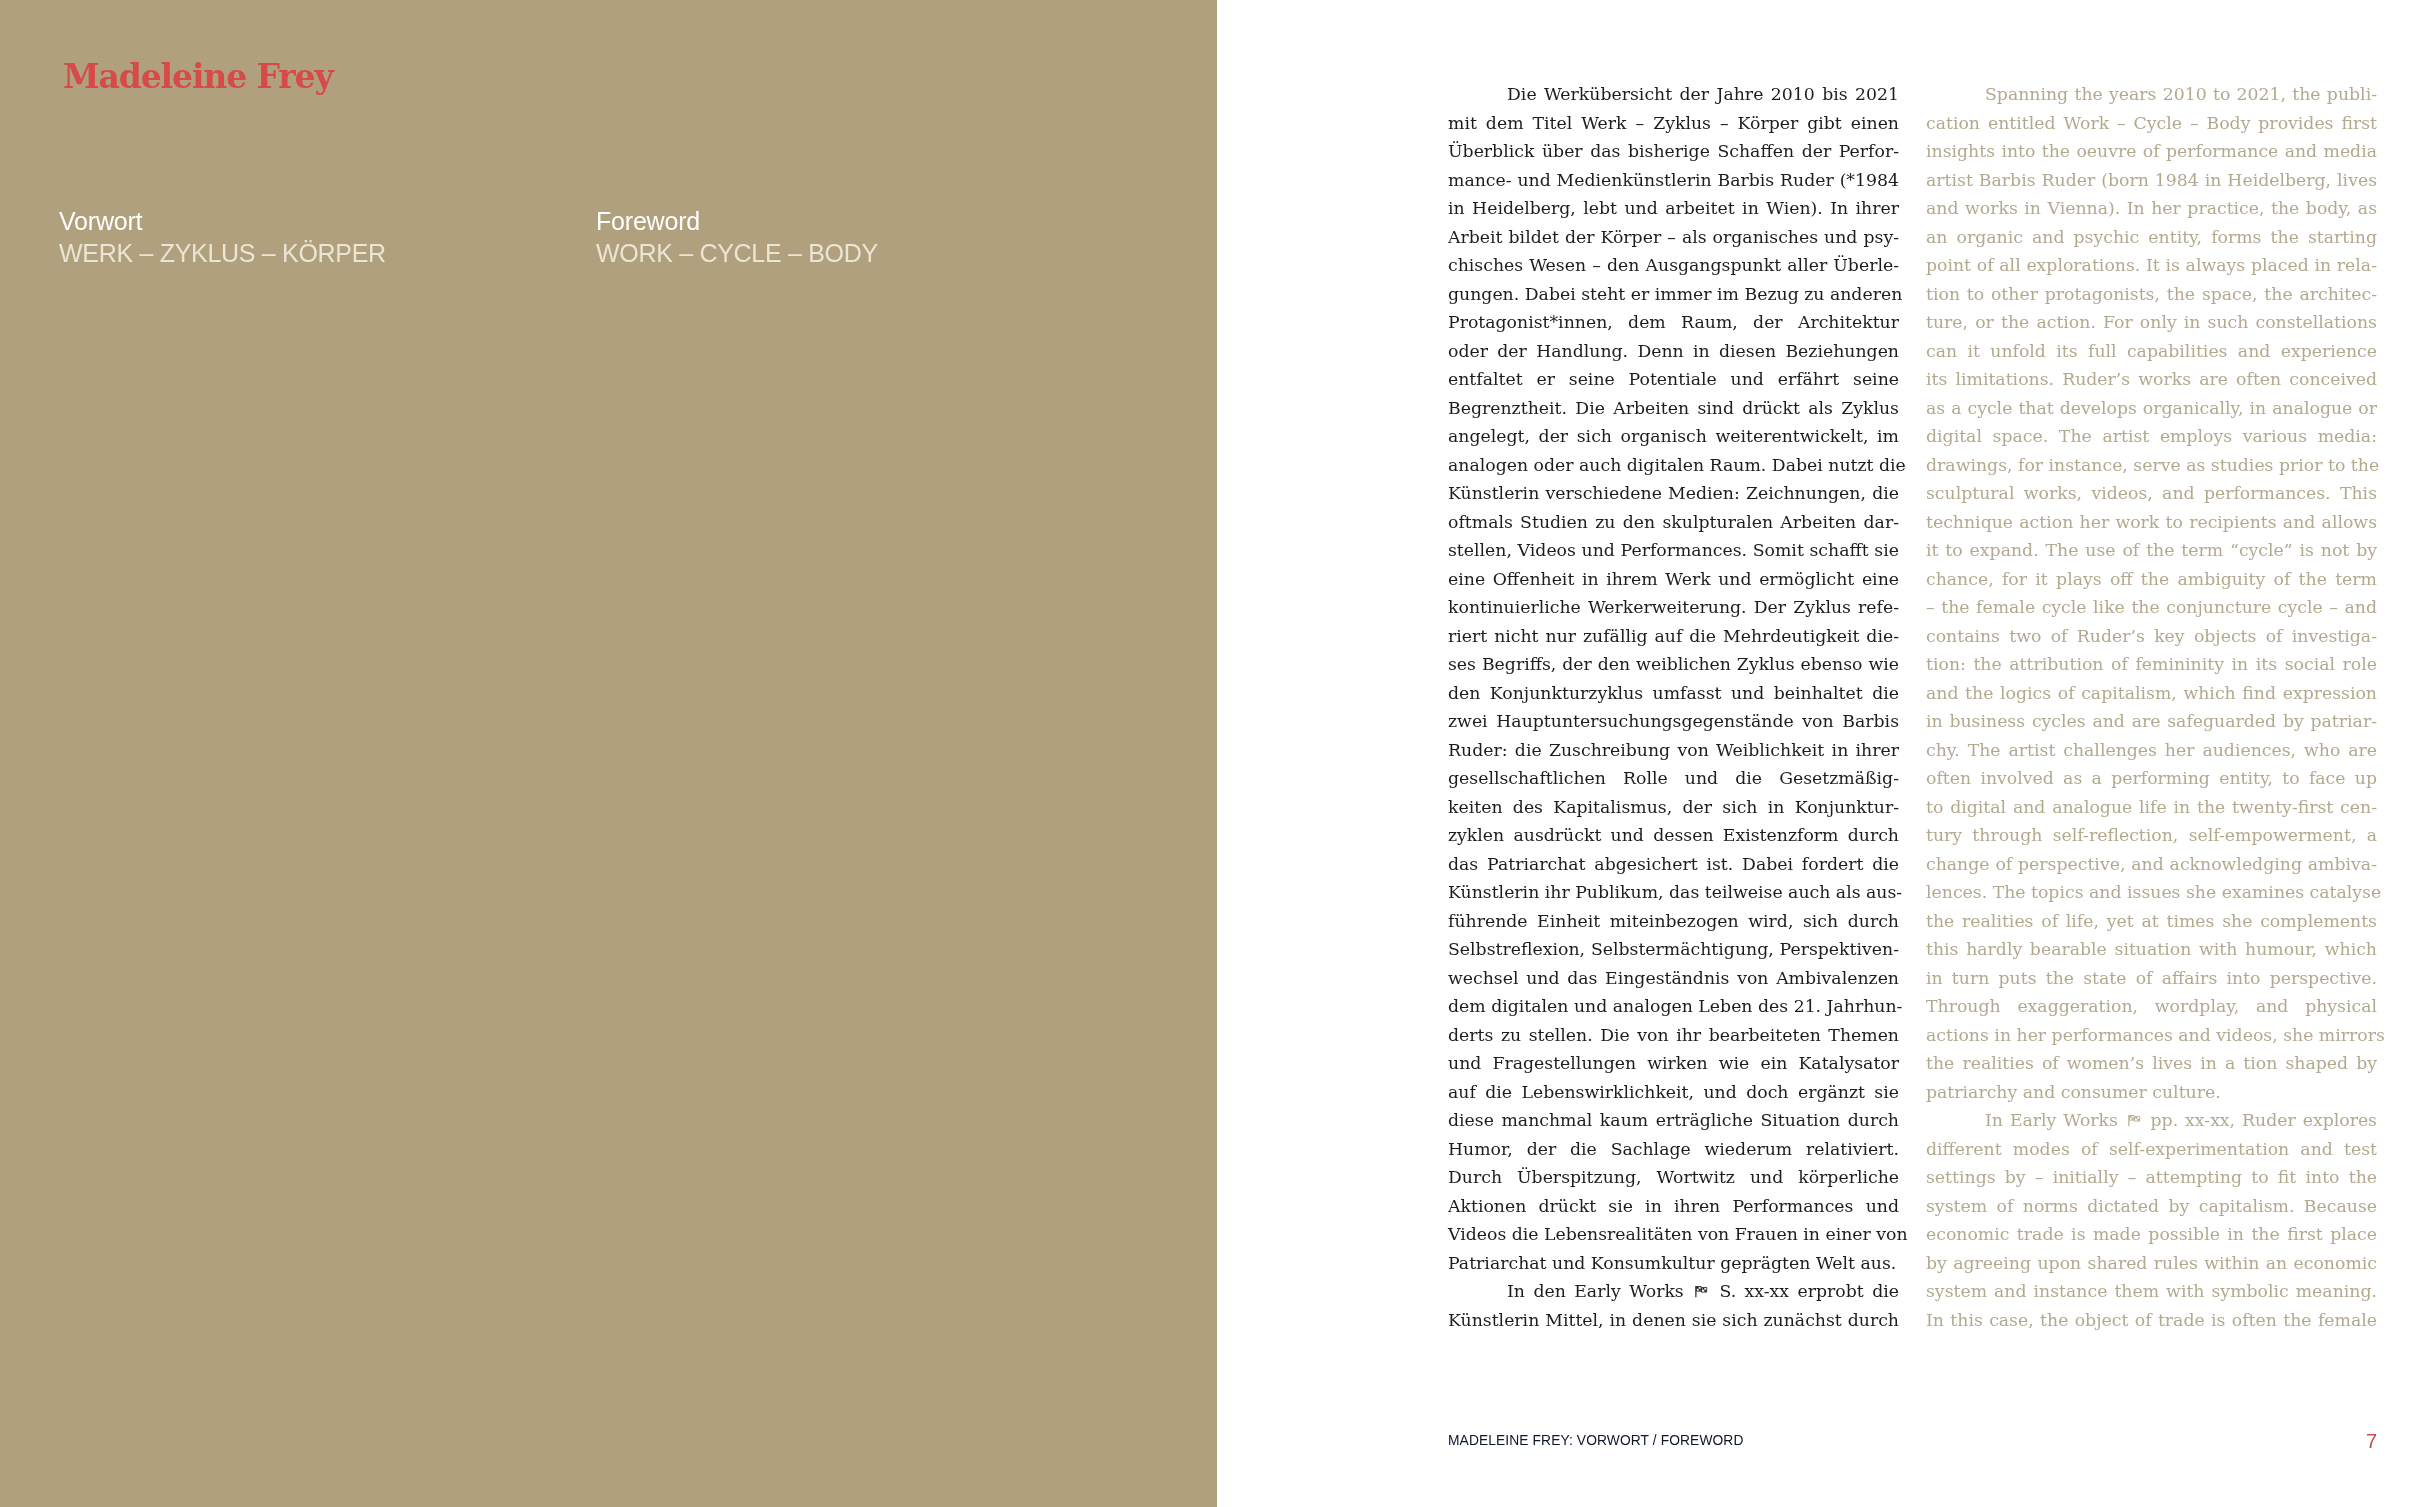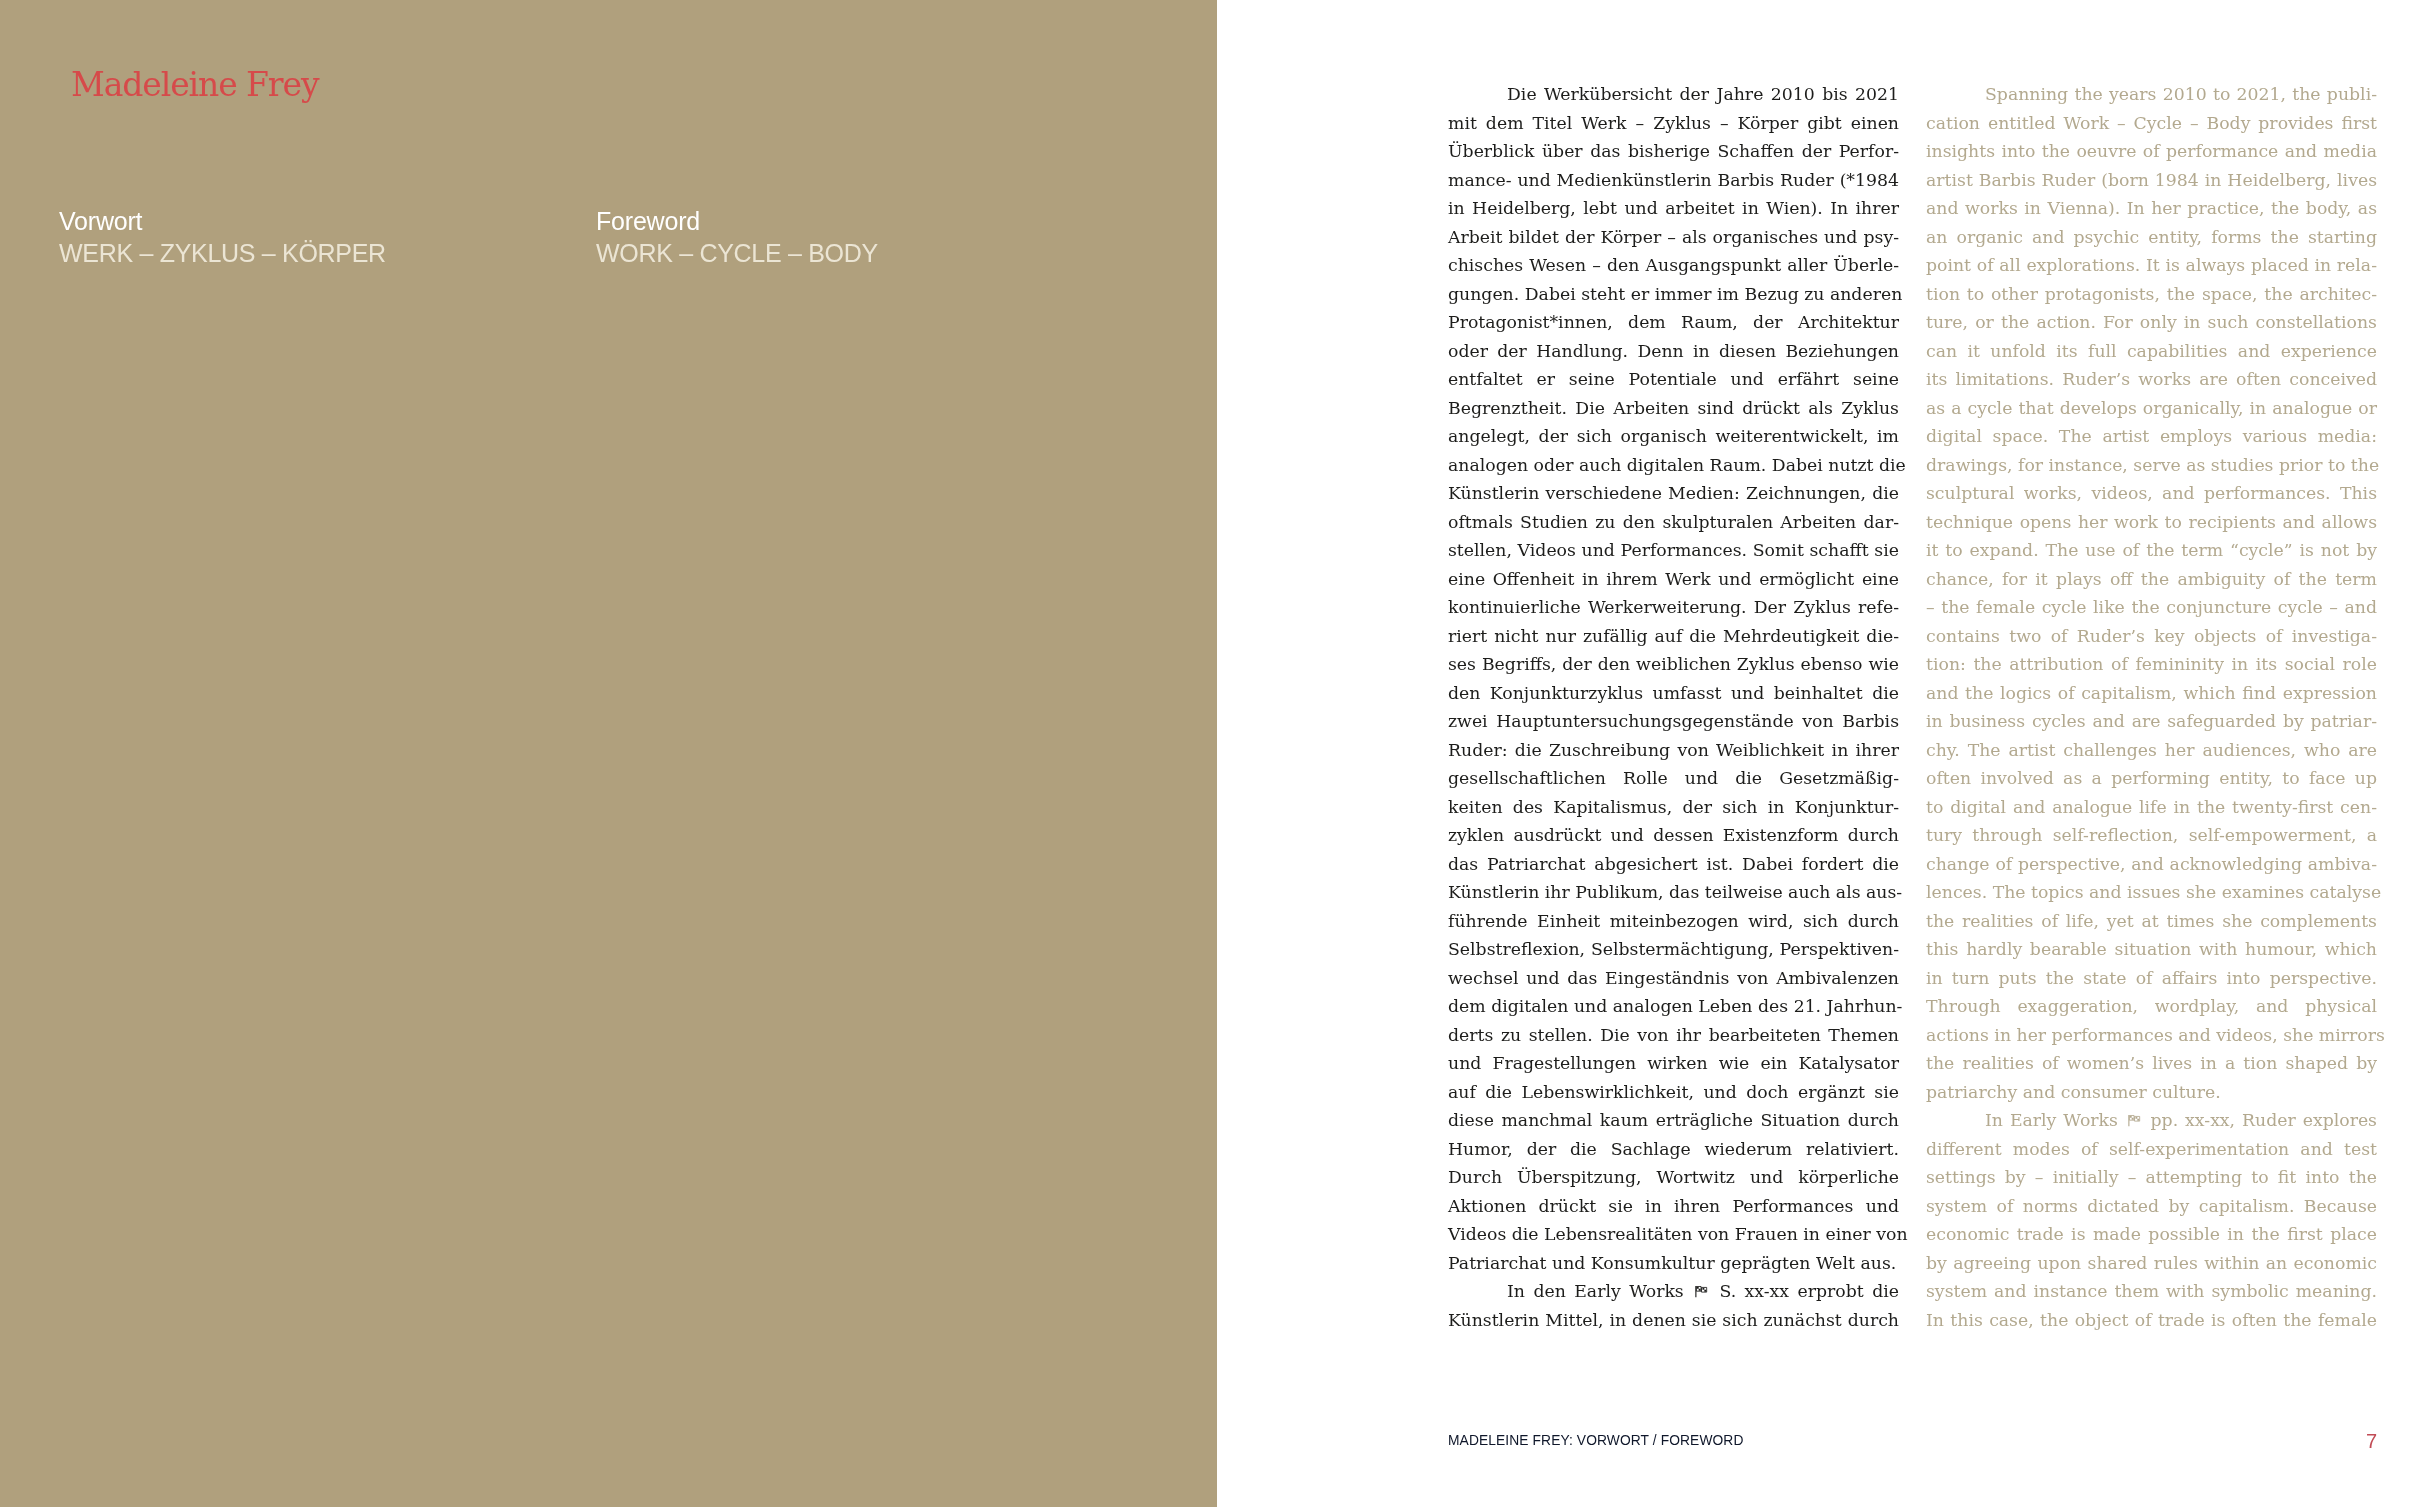--- a/index.html
+++ b/index.html
@@ -11,22 +11,22 @@
     position: absolute; left: 0; top: 0; width: 1217px; height: 1508px;
     background: #b0a07d;
   }
   .page-right {
     position: absolute; left: 1217px; top: 0; width: 1217px; height: 1508px;
     background: #ffffff;
   }
   .author-title {
     position: absolute; left: 59px; top: 53px;
     font-family: "DejaVu Serif", "Liberation Serif", serif;
-    font-weight: normal; font-size: 33px; letter-spacing: -1.1px;
-    color: #d64a4a; margin: 12px; white-space: nowrap;
+    font-weight: bold; font-size: 33px; letter-spacing: -1.1px;
+    color: #d64a4a; margin: 4px; white-space: nowrap;
   }
   .section-block { position: absolute; top: 205px; }
   .section-block.de { left: 59px; }
   .section-block.en { left: 596px; }
   .section-label {
     font-family: "Liberation Sans", sans-serif;
     font-size: 25px; color: #ffffff; line-height: 32px; letter-spacing: -0.2px;
     white-space: nowrap;
   }
   .section-subtitle {
@@ -139,21 +139,21 @@
   <span class="line">an organic and psychic entity, forms the starting</span>
   <span class="line">point of all explorations. It is always placed in rela-</span>
   <span class="line">tion to other protagonists, the space, the architec-</span>
   <span class="line">ture, or the action. For only in such constellations</span>
   <span class="line">can it unfold its full capabilities and experience</span>
   <span class="line">its limitations. Ruder’s works are often conceived</span>
   <span class="line">as a cycle that develops organically, in analogue or</span>
   <span class="line">digital space. The artist employs various media:</span>
   <span class="line">drawings, for instance, serve as studies prior to the</span>
   <span class="line">sculptural works, videos, and performances. This</span>
-  <span class="line">technique opens her work to recipients and allows</span>
+  <span class="line">technique action her work to recipients and allows</span>
   <span class="line">it to expand. The use of the term “cycle” is not by</span>
   <span class="line">chance, for it plays off the ambiguity of the term</span>
   <span class="line">– the female cycle like the conjuncture cycle – and</span>
   <span class="line">contains two of Ruder’s key objects of investiga-</span>
   <span class="line">tion: the attribution of femininity in its social role</span>
   <span class="line">and the logics of capitalism, which find expression</span>
   <span class="line">in business cycles and are safeguarded by patriar-</span>
   <span class="line">chy. The artist challenges her audiences, who are</span>
   <span class="line">often involved as a performing entity, to face up</span>
   <span class="line">to digital and analogue life in the twenty-first cen-</span>

